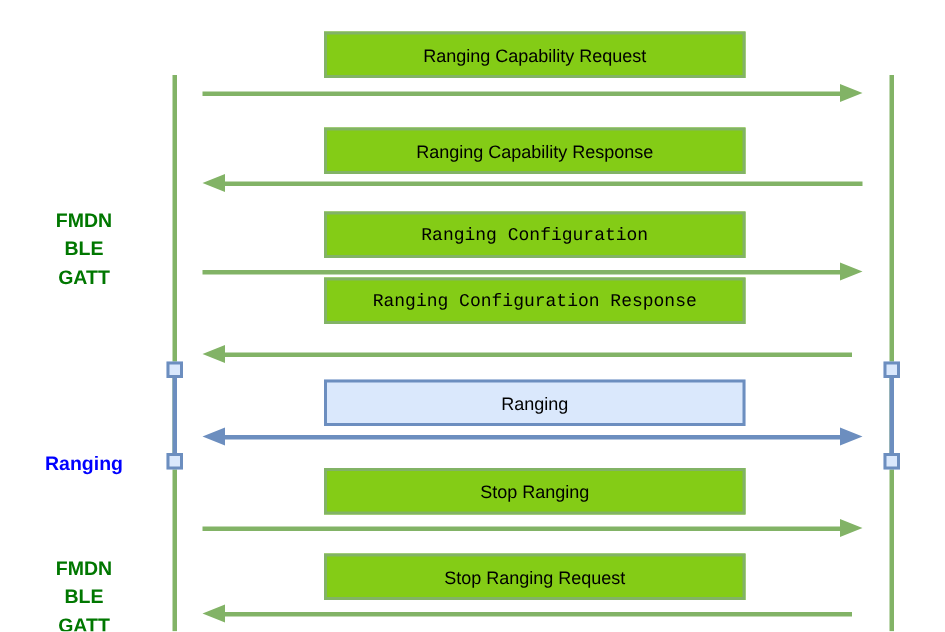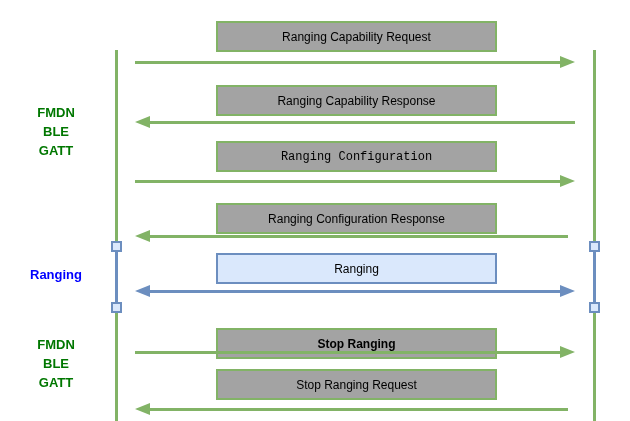--- a/index.html
+++ b/index.html
@@ -35,21 +35,21 @@
     background: #dae8fc;
   }
   
   .msg-box {
     position: absolute;
     left: 216px;
     width: 281px;
     height: 31px;
     box-sizing: border-box;
     border: 2px solid #82b366;
-    background: #a3a3a3;
+    background: #84cc16;
     color: #000000;
     font-size: 12px;
     display: flex;
     align-items: center;
     justify-content: center;
     white-space: nowrap;
   }
   .msg-box.blue {
     border-color: #6c8ebf;
     background: #dae8fc;
@@ -74,20 +74,21 @@
   .head.left.blue  { border-right-color: #6c8ebf; }
   
   .phase-label {
     position: absolute;
     left: 0;
     width: 112px;
     text-align: center;
     font-weight: bold;
     font-size: 13px;
     line-height: 19px;
+    margin-top: 34px;
   }
   .phase-label.green { color: #007700; }
   .phase-label.blue  { color: #0000ff; }
 </style>
 </head>
 <body>
 
 <div class="canvas">
 
   <div class="lifeline" style="left:115px;"></div>
@@ -118,30 +119,30 @@
   <div class="head right" style="left:560px; top:56px;"></div>
 
   <div class="msg-box" style="top:85px;text-align:center;">Ranging Capability Response</div>
   <div class="arrow-line" style="left:150px; width:425px; top:121px;"></div>
   <div class="head left" style="left:135px; top:116px;"></div>
 
   <div class="msg-box" style="top:141px;font-family:Liberation Mono, monospace;">Ranging Configuration</div>
   <div class="arrow-line" style="left:135px; width:426px; top:180px;"></div>
   <div class="head right" style="left:560px; top:175px;"></div>
 
-  <div class="msg-box" style="top:203px;">Ranging Configuration Response</div>
+  <div class="msg-box" style="top:185px;font-family:Liberation Mono, monospace;">Ranging Configuration Response</div>
   <div class="arrow-line" style="left:150px; width:418px; top:235px;"></div>
   <div class="head left" style="left:135px; top:230px;"></div>
 
   <div class="msg-box blue" style="top:253px;">Ranging</div>
   <div class="arrow-line blue" style="left:150px; width:410px; top:290px;"></div>
   <div class="head left blue" style="left:135px; top:285px;"></div>
   <div class="head right blue" style="left:560px; top:285px;"></div>
 
-  <div class="msg-box" style="top:328px;font-weight:bold;">Stop Ranging</div>
+  <div class="msg-box" style="top:312px;">Stop Ranging</div>
   <div class="arrow-line" style="left:135px; width:426px; top:351px;"></div>
   <div class="head right" style="left:560px; top:346px;"></div>
 
   <div class="msg-box" style="top:369px;">Stop Ranging Request</div>
   <div class="arrow-line" style="left:150px; width:418px; top:408px;"></div>
   <div class="head left" style="left:135px; top:403px;"></div>
 
 </div>
 
 </body></html>

